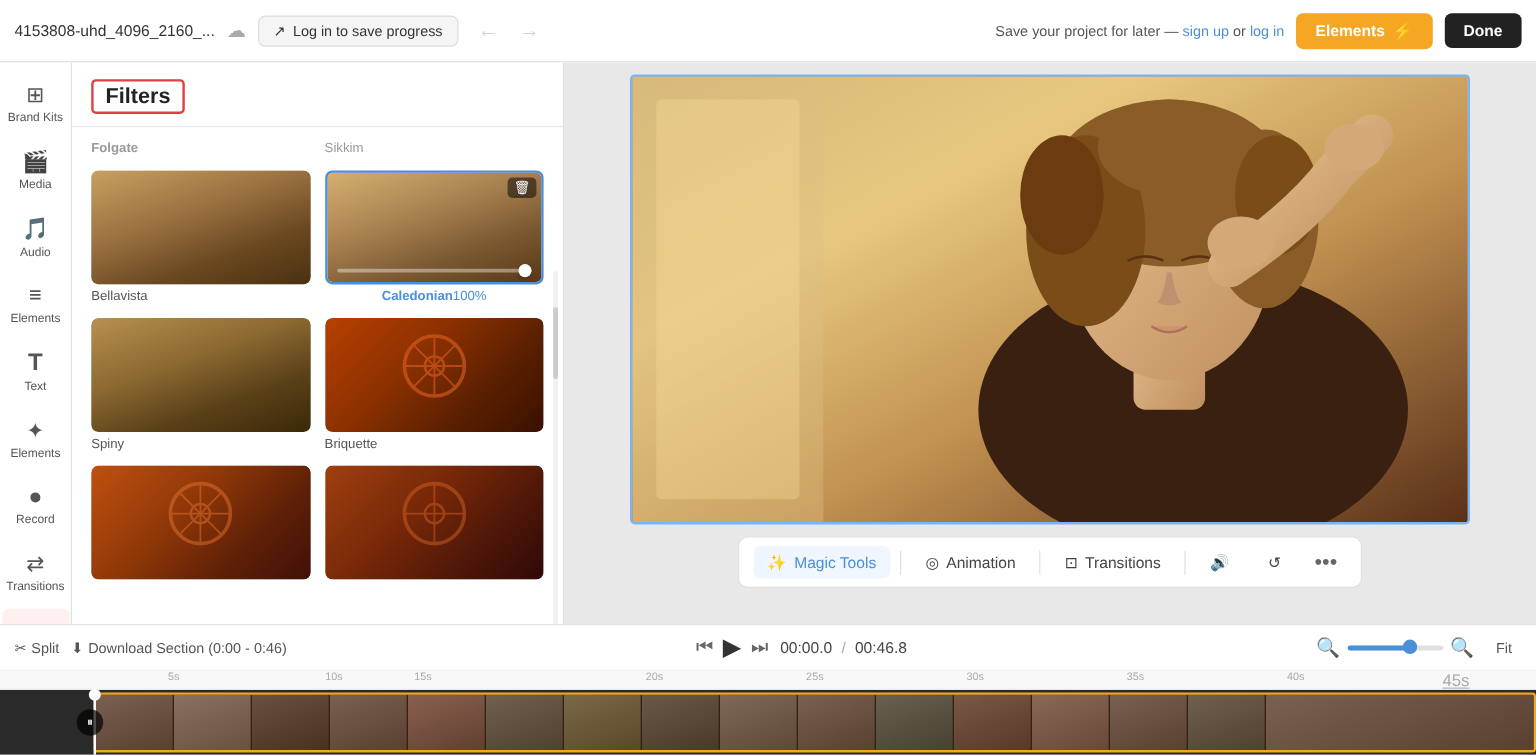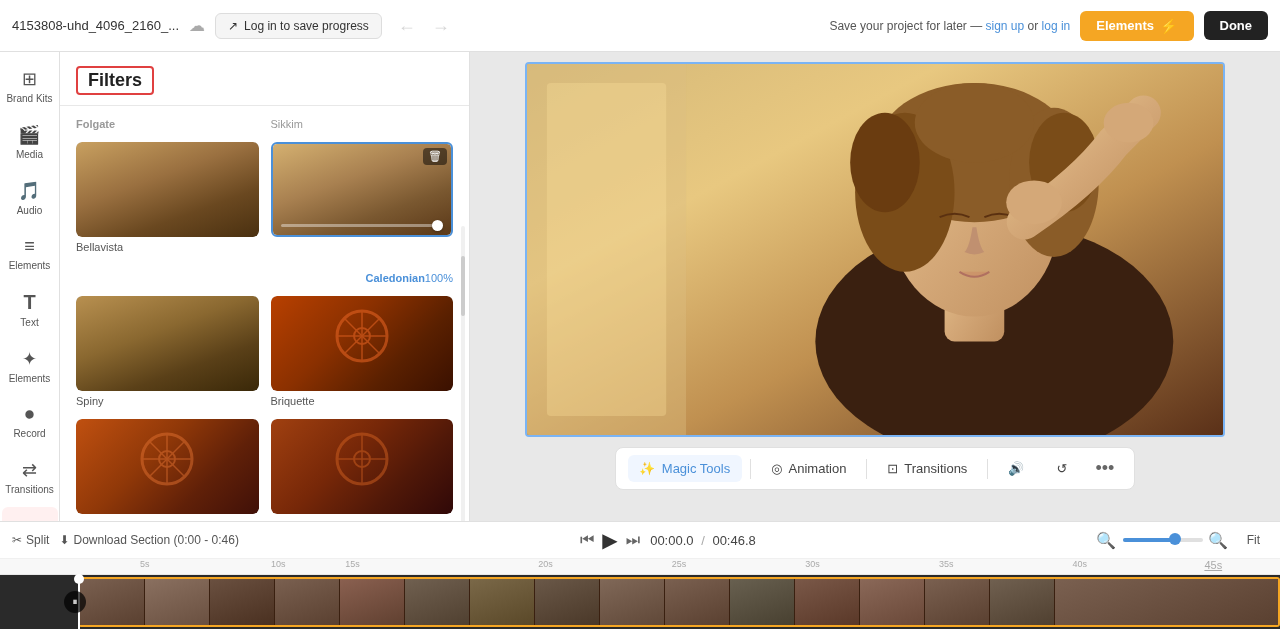--- a/index.html
+++ b/index.html
@@ -42,21 +42,21 @@
     .filter-section-label { font-size: 11px; color: #999; grid-column: 1; font-weight: bold; }
     .filter-section-label-right { font-size: 11px; color: #999; grid-column: 2; }
     .filter-item { display: flex; flex-direction: column; gap: 4px; cursor: pointer; }
     .filter-thumbnail { width: 100%; height: 95px; border-radius: 6px; overflow: hidden; background: #ddd; position: relative; }
     .filter-thumbnail.selected { border: 2px solid #4a90d9; }
     .filter-thumbnail .delete-btn { position: absolute; top: 4px; right: 4px; background: rgba(0,0,0,0.5); border: none; border-radius: 4px; color: #fff; font-size: 11px; cursor: pointer; padding: 2px 5px; }
     .filter-thumbnail .slider-bar { position: absolute; bottom: 8px; left: 8px; right: 8px; height: 3px; background: rgba(255,255,255,0.4); border-radius: 2px; }
     .filter-thumbnail .slider-dot { position: absolute; right: 0; top: -4px; width: 11px; height: 11px; background: #fff; border-radius: 50%; box-shadow: 0 1px 3px rgba(0,0,0,0.3); }
     .filter-label { font-size: 11px; color: #555; }
     .filter-label.selected { color: #4a90d9; font-weight: 600; }
-    .filter-label-row { display: flex; justify-content: flex-end; margin-top: 31px; }
+    .filter-label-row { display: flex; justify-content: center; }
     .filter-percent { font-size: 11px; color: #4a90d9; }
     .scrollbar-track { width: 4px; background: #f0f0f0; border-radius: 2px; position: absolute; right: 4px; top: 120px; height: 300px; }
     .scrollbar-thumb { width: 4px; height: 60px; background: #ccc; border-radius: 2px; position: absolute; top: 30px; }
 
     
     .preview-area { flex: 1; display: flex; flex-direction: column; align-items: center; justify-content: flex-start; background: #e8e8e8; padding: 10px; position: relative; }
     .preview-image { width: 700px; height: 375px; border-radius: 4px; overflow: hidden; background: #c4a26a; position: relative; border: 2px solid #7ab4f5; }
     .preview-image-inner { width: 100%; height: 100%; background: linear-gradient(160deg, #d4b07a 0%, #c49060 20%, #e8c080 40%, #b07840 60%, #8a5828 80%, #2a1a10 100%); position: relative; }
     .toolbar-row { display: flex; align-items: center; gap: 8px; margin-top: 10px; background: #fff; border: 1px solid #e0e0e0; border-radius: 8px; padding: 6px 12px; }
     .toolbar-btn { display: flex; align-items: center; gap: 6px; padding: 6px 12px; border-radius: 6px; border: none; background: none; font-size: 13px; color: #444; cursor: pointer; }
@@ -363,21 +363,21 @@
 
   <div style="display:flex;background:#f8f8f8;height:16px;border-bottom:1px solid #e8e8e8;padding-left:78px;overflow:hidden;">
     <div style="font-size:9px;color:#aaa;flex:1;text-align:center;">5s</div>
     <div style="font-size:9px;color:#aaa;flex:1;text-align:center;">10s</div>
     <div style="font-size:9px;color:#aaa;flex:1;">15s</div>
     <div style="font-size:9px;color:#aaa;flex:1;text-align:center;">20s</div>
     <div style="font-size:9px;color:#aaa;flex:1;text-align:center;">25s</div>
     <div style="font-size:9px;color:#aaa;flex:1;text-align:center;">30s</div>
     <div style="font-size:9px;color:#aaa;flex:1;text-align:center;">35s</div>
     <div style="font-size:9px;color:#aaa;flex:1;text-align:center;">40s</div>
-    <div style="font-size:11px;color:#aaa;flex:1;text-align:center;text-decoration:underline;">45s</div>
+    <div style="font-size:14px;color:#aaa;flex:1;text-align:center;text-decoration:underline;">45s</div>
   </div>
 
   <div style="position:relative;height:54px;background:#2a2a2a;display:flex;align-items:center;">
 
     <div style="position:absolute;left:78px;top:0;width:2px;height:100%;background:white;z-index:10;">
       <div style="position:absolute;top:-1px;left:-4px;width:10px;height:10px;background:white;border-radius:50%;"></div>
     </div>
 
     <div style="position:absolute;left:64px;top:50%;transform:translateY(-50%);background:rgba(0,0,0,0.7);border-radius:50%;width:22px;height:22px;display:flex;align-items:center;justify-content:center;z-index:11;">
       <span style="color:white;font-size:10px;">⏸</span>

